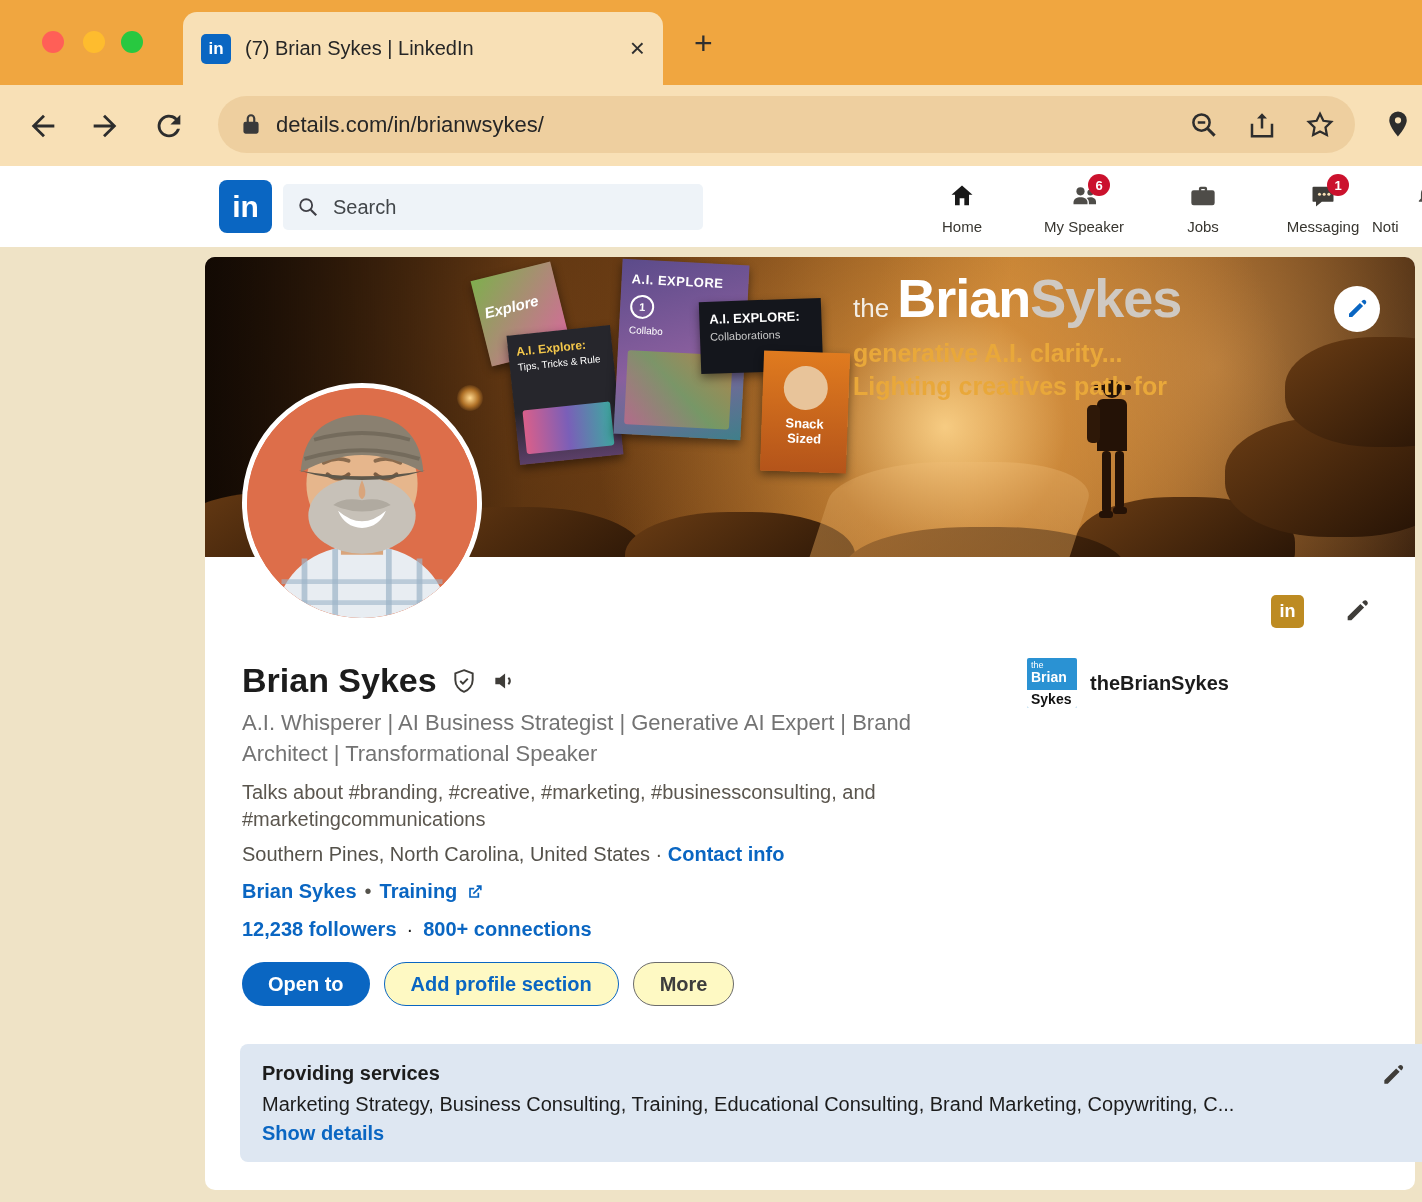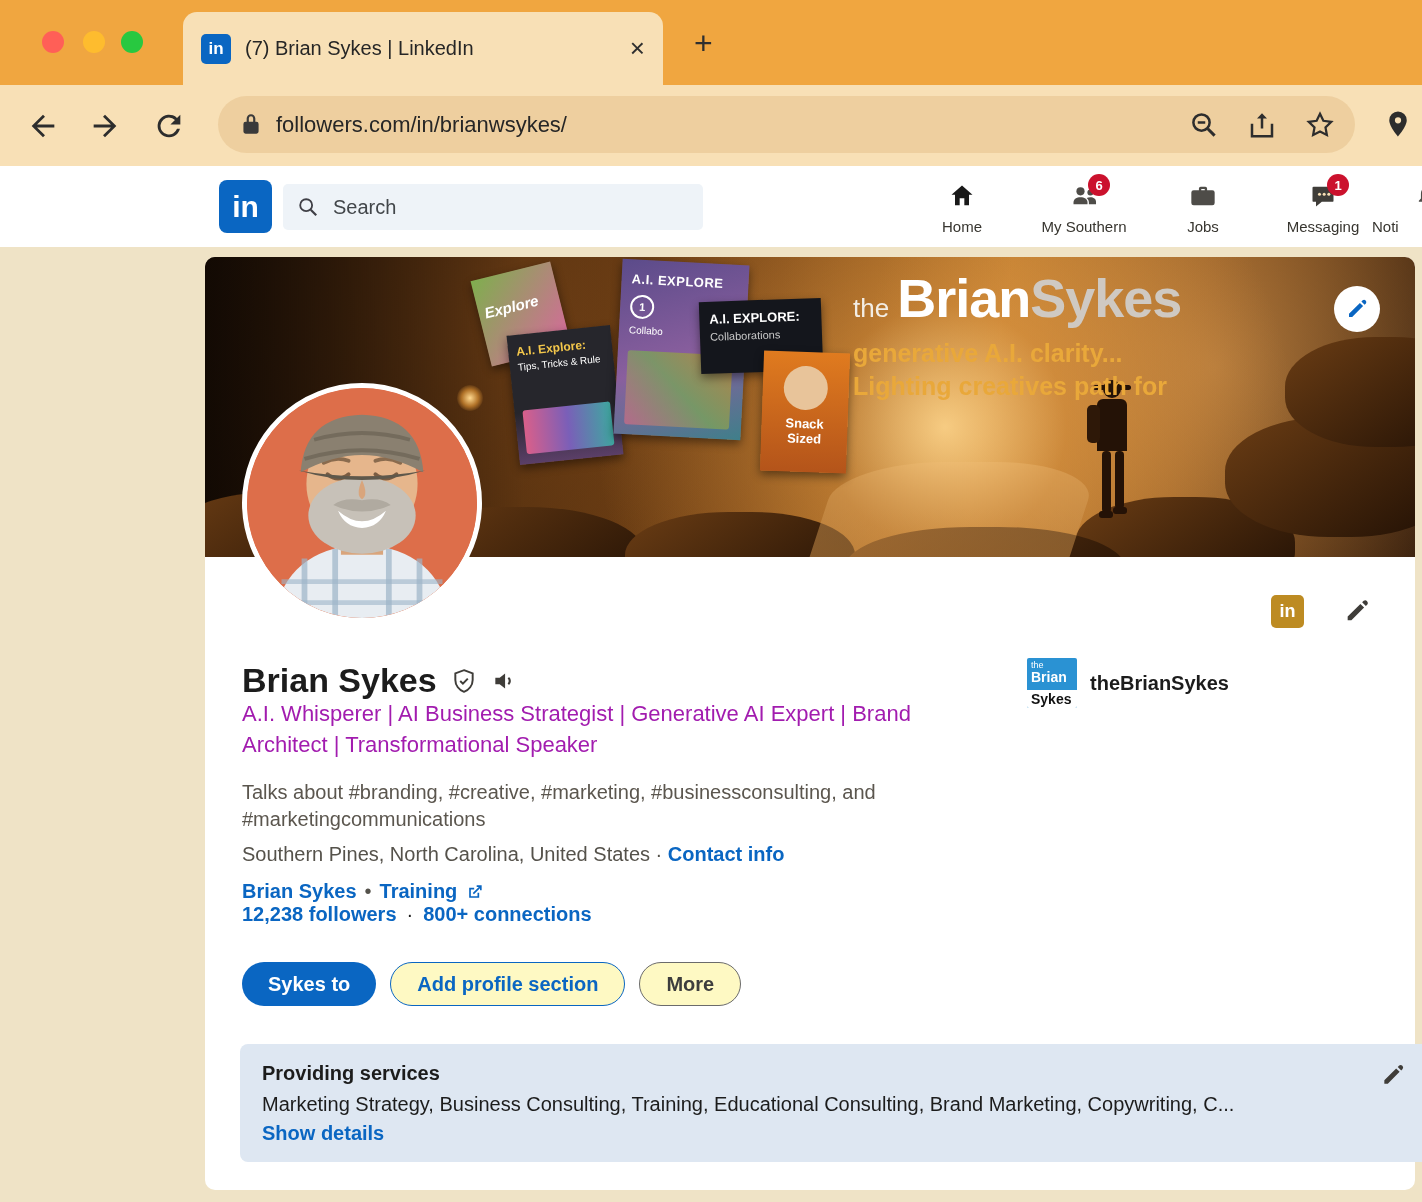--- a/index.html
+++ b/index.html
@@ -80,28 +80,28 @@
   .avatar{position:absolute;left:37px;top:126px;width:240px;height:240px;border-radius:50%;
     border:5px solid #fff;box-sizing:border-box;overflow:hidden;background:#dd6e4a;}
 
   .mini-in{position:absolute;left:1066px;top:338px;width:33px;height:33px;border-radius:5px;background:#bd8b22;
     color:#fff;font-weight:700;font-size:18px;display:flex;align-items:center;justify-content:center;}
   .edit-pencil2{position:absolute;left:1138px;top:340px;width:28px;height:28px;}
 
   .name-row{position:absolute;left:37px;top:404px;display:flex;align-items:center;}
   .p-name{font-size:34px;font-weight:700;color:#1c1c1c;}
   .name-row svg{margin-left:14px;}
-  .headline{position:absolute;left:37px;top:441px;width:745px;font-size:22px;line-height:31px;color:#a21caf;}
+  .headline{position:absolute;left:37px;top:450px;width:745px;font-size:22px;line-height:31px;color:#737373;}
   .talks{position:absolute;left:37px;top:522px;width:715px;font-size:20px;line-height:27px;color:#5b564e;}
   .loc-row{position:absolute;left:37px;top:586px;font-size:20px;color:#55524b;}
   .loc-row .link{color:#0a66c2;font-weight:600;}
   .site-row{position:absolute;left:37px;top:623px;font-size:20px;display:flex;align-items:center;gap:8px;}
   .site-row .link{color:#0a66c2;font-weight:700;}
   .site-row .sep{color:#55524b;}
-  .foll-row{position:absolute;left:37px;top:646px;font-size:20px;display:flex;align-items:flex-end;gap:10px;}
+  .foll-row{position:absolute;left:37px;top:661px;font-size:20px;display:flex;align-items:flex-end;gap:10px;}
   .foll-row .link{color:#0a66c2;font-weight:700;}
   .foll-row .sep{color:#1c1c1c;}
 
   .btn-row{position:absolute;left:37px;top:705px;display:flex;gap:14px;}
   .btn{height:44px;border-radius:22px;font-size:20px;font-weight:600;display:flex;align-items:center;
     padding:0 26px;box-sizing:border-box;font-family:"Liberation Sans",sans-serif;background:#fef9c3;}
   .btn-primary{background:#0a66c2;color:#fff;border:none;}
   .btn-outline-blue{border:1.5px solid #0a66c2;color:#0a66c2;}
   .btn-outline-gray{border:1.5px solid #6b6b6b;color:#3d3d3d;}
 
@@ -145,21 +145,21 @@
     <svg class="nav-ico" style="left:88px" viewBox="0 0 24 24">
         <path d="M4 11h12.2l-5.6-5.6L12 4l8 8-8 8-1.4-1.4 5.6-5.6H4z" fill="#2d2d2d"></path>
       </svg>
     <svg class="nav-ico" style="left:152px" viewBox="0 0 24 24">
         <path d="M17.65 6.35A8 8 0 1 0 19.73 14h-2.08A6 6 0 1 1 12 6a5.9 5.9 0 0 1 4.22 1.78L13 11h7V4z" fill="#2d2d2d"></path>
       </svg>
     <div class="omnibox">
       <svg width="26" height="26" viewBox="0 0 24 24">
           <path d="M12 2a4 4 0 0 0-4 4v3H7a2 2 0 0 0-2 2v7a2 2 0 0 0 2 2h10a2 2 0 0 0 2-2v-7a2 2 0 0 0-2-2h-1V6a4 4 0 0 0-4-4zm-2 7V6a2 2 0 1 1 4 0v3z" fill="#3a3a3a"></path>
         </svg>
-      <span class="url">followers.com/in/brianwsykes/</span>
+      <span class="url">details.com/in/brianwsykes/</span>
       <svg class="omni-ico" viewBox="0 0 24 24">
           <circle cx="10" cy="10" r="6.5" fill="none" stroke="#2d2d2d" stroke-width="2"></circle>
           <line x1="7" y1="10" x2="13" y2="10" stroke="#2d2d2d" stroke-width="2"></line>
           <line x1="15" y1="15" x2="20.5" y2="20.5" stroke="#2d2d2d" stroke-width="2.4"></line>
         </svg>
       <svg class="omni-ico" viewBox="0 0 24 24">
           <path d="M12 2.5l4 4.2h-3v8h-2v-8H8z" fill="#2d2d2d"></path>
           <path d="M5 11v9h14v-9h2v11H3V11z" fill="#2d2d2d"></path>
         </svg>
       <svg class="omni-ico" viewBox="0 0 24 24">
@@ -193,21 +193,21 @@
     <div class="nav-item" style="left:1029px">
       <span class="icn">
         <svg width="28" height="28" viewBox="0 0 24 24">
             <circle cx="9" cy="8" r="3.5" fill="#4e4c48"></circle>
             <path d="M3 19v-1.5C3 14.6 5.7 13 9 13s6 1.6 6 4.5V19z" fill="#4e4c48"></path>
             <circle cx="17.5" cy="9" r="2.6" fill="#4e4c48"></circle>
             <path d="M16.2 19v-1.3c0-1.7-.7-3-1.9-3.9.9-.5 2-.8 3.2-.8 2.7 0 4.8 1.3 4.8 3.9V19z" fill="#4e4c48"></path>
           </svg>
         <span class="badge">6</span>
       </span>
-      <span class="lbl">My Southern</span>
+      <span class="lbl">My Speaker</span>
     </div>
 
     <div class="nav-item" style="left:1148px">
       <span class="icn">
         <svg width="28" height="28" viewBox="0 0 24 24">
             <path d="M10 4h4a1.5 1.5 0 0 1 1.5 1.5V7H20a2 2 0 0 1 2 2v9a2 2 0 0 1-2 2H4a2 2 0 0 1-2-2V9a2 2 0 0 1 2-2h4.5V5.5A1.5 1.5 0 0 1 10 4zm.5 3h3V6h-3z" fill="#4e4c48"></path>
           </svg>
       </span>
       <span class="lbl">Jobs</span>
     </div>
@@ -365,21 +365,21 @@
         </svg>
     </div>
 
     <div class="foll-row">
       <span class="link">12,238 followers</span>
       <span class="sep">·</span>
       <span class="link">800+ connections</span>
     </div>
 
     <div class="btn-row">
-      <button class="btn btn-primary">Sykes to</button>
+      <button class="btn btn-primary">Open to</button>
       <button class="btn btn-outline-blue">Add profile section</button>
       <button class="btn btn-outline-gray">More</button>
     </div>
 
     <div class="company">
       <div class="co-logo">
         <div class="co-top">
           <span class="co-the">the</span>
           <span class="co-brian">Brian</span>
         </div>

